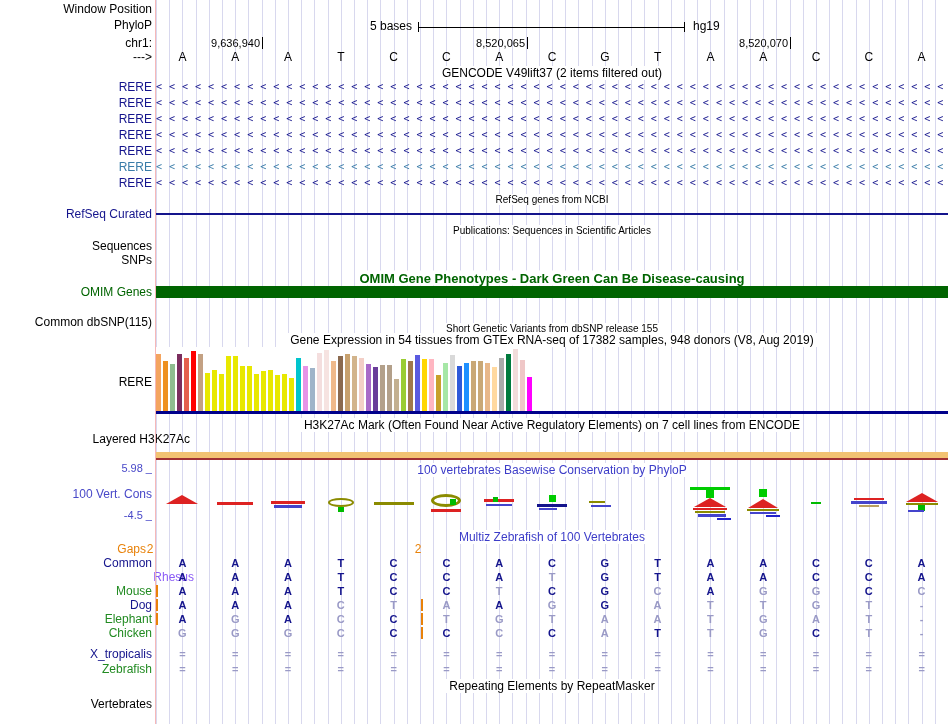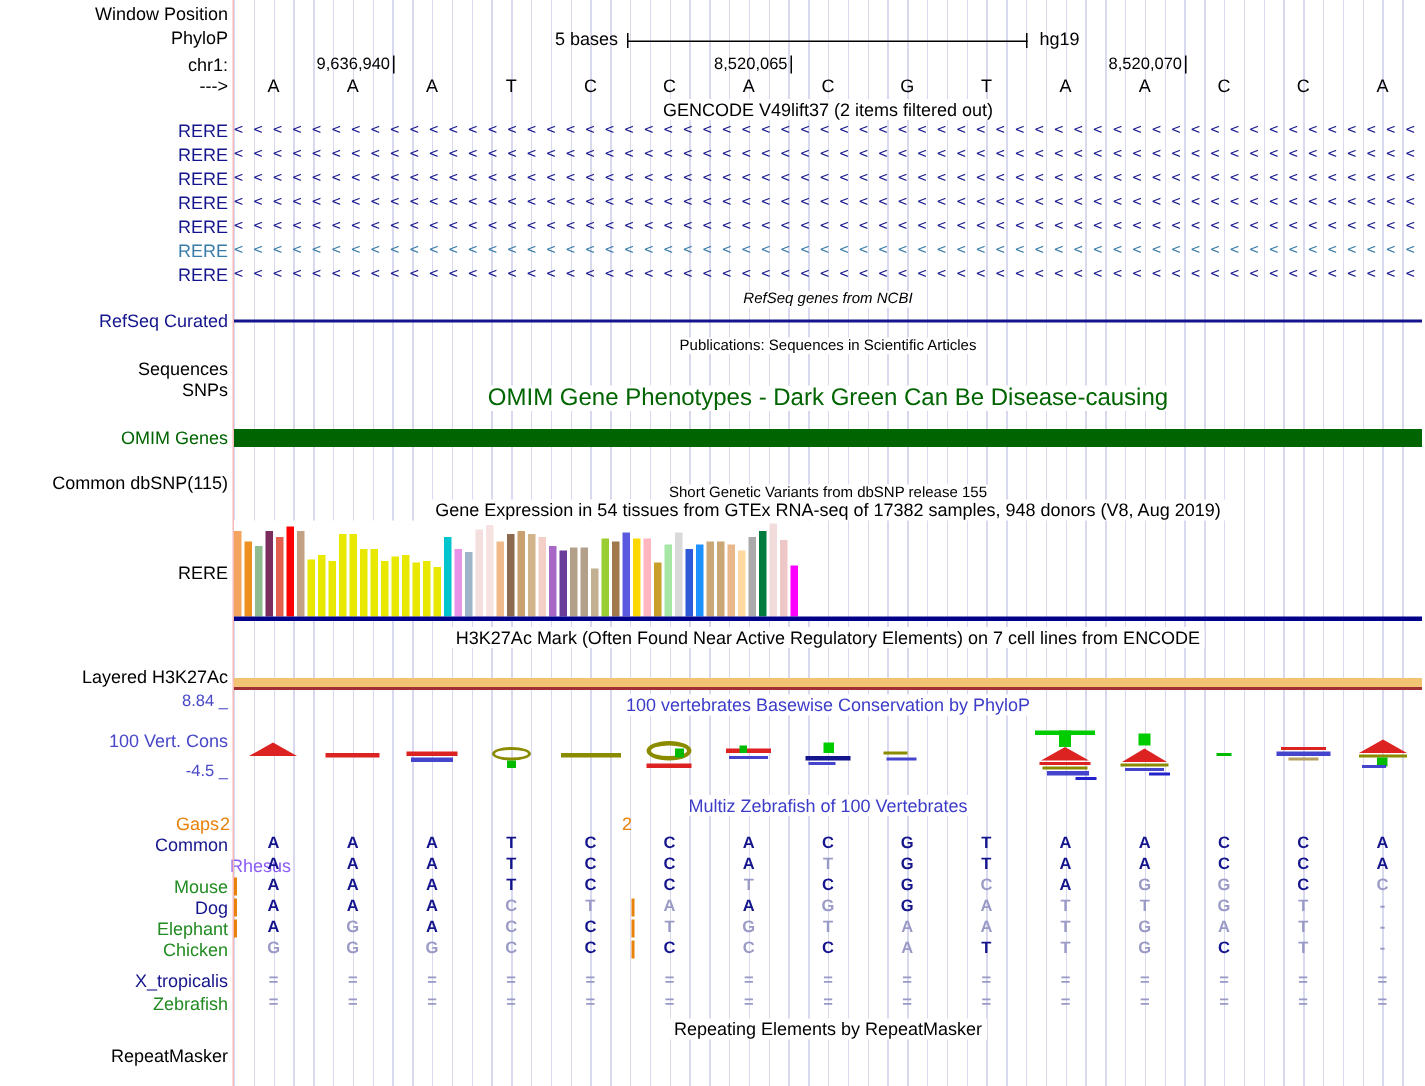--- a/index.html
+++ b/index.html
@@ -71,27 +71,27 @@
       <div class="lbl" style="top: 119px; color: rgb(20, 20, 140);">RERE</div>
       <div class="arrowrow" style="top: 119px; color: rgb(20, 20, 140);">&lt;&lt;&lt;&lt;&lt;&lt;&lt;&lt;&lt;&lt;&lt;&lt;&lt;&lt;&lt;&lt;&lt;&lt;&lt;&lt;&lt;&lt;&lt;&lt;&lt;&lt;&lt;&lt;&lt;&lt;&lt;&lt;&lt;&lt;&lt;&lt;&lt;&lt;&lt;&lt;&lt;&lt;&lt;&lt;&lt;&lt;&lt;&lt;&lt;&lt;&lt;&lt;&lt;&lt;&lt;&lt;&lt;&lt;&lt;&lt;&lt;</div>
       <div class="lbl" style="top: 135px; color: rgb(20, 20, 140);">RERE</div>
       <div class="arrowrow" style="top: 135px; color: rgb(20, 20, 140);">&lt;&lt;&lt;&lt;&lt;&lt;&lt;&lt;&lt;&lt;&lt;&lt;&lt;&lt;&lt;&lt;&lt;&lt;&lt;&lt;&lt;&lt;&lt;&lt;&lt;&lt;&lt;&lt;&lt;&lt;&lt;&lt;&lt;&lt;&lt;&lt;&lt;&lt;&lt;&lt;&lt;&lt;&lt;&lt;&lt;&lt;&lt;&lt;&lt;&lt;&lt;&lt;&lt;&lt;&lt;&lt;&lt;&lt;&lt;&lt;&lt;</div>
       <div class="lbl" style="top: 151px; color: rgb(20, 20, 140);">RERE</div>
       <div class="arrowrow" style="top: 151px; color: rgb(20, 20, 140);">&lt;&lt;&lt;&lt;&lt;&lt;&lt;&lt;&lt;&lt;&lt;&lt;&lt;&lt;&lt;&lt;&lt;&lt;&lt;&lt;&lt;&lt;&lt;&lt;&lt;&lt;&lt;&lt;&lt;&lt;&lt;&lt;&lt;&lt;&lt;&lt;&lt;&lt;&lt;&lt;&lt;&lt;&lt;&lt;&lt;&lt;&lt;&lt;&lt;&lt;&lt;&lt;&lt;&lt;&lt;&lt;&lt;&lt;&lt;&lt;&lt;</div>
       <div class="lbl" style="top: 167px; color: rgb(58, 124, 168);">RERE</div>
       <div class="arrowrow" style="top: 167px; color: rgb(58, 124, 168);">&lt;&lt;&lt;&lt;&lt;&lt;&lt;&lt;&lt;&lt;&lt;&lt;&lt;&lt;&lt;&lt;&lt;&lt;&lt;&lt;&lt;&lt;&lt;&lt;&lt;&lt;&lt;&lt;&lt;&lt;&lt;&lt;&lt;&lt;&lt;&lt;&lt;&lt;&lt;&lt;&lt;&lt;&lt;&lt;&lt;&lt;&lt;&lt;&lt;&lt;&lt;&lt;&lt;&lt;&lt;&lt;&lt;&lt;&lt;&lt;&lt;</div>
       <div class="lbl" style="top: 183px; color: rgb(20, 20, 140);">RERE</div>
       <div class="arrowrow" style="top: 183px; color: rgb(20, 20, 140);">&lt;&lt;&lt;&lt;&lt;&lt;&lt;&lt;&lt;&lt;&lt;&lt;&lt;&lt;&lt;&lt;&lt;&lt;&lt;&lt;&lt;&lt;&lt;&lt;&lt;&lt;&lt;&lt;&lt;&lt;&lt;&lt;&lt;&lt;&lt;&lt;&lt;&lt;&lt;&lt;&lt;&lt;&lt;&lt;&lt;&lt;&lt;&lt;&lt;&lt;&lt;&lt;&lt;&lt;&lt;&lt;&lt;&lt;&lt;&lt;&lt;</div>
-      <div class="hdrrow" style="top: 200px; font-size: 10px; font-style: italic;"><span>RefSeq genes from NCBI</span></div>
+      <div class="hdrrow" style="top: 200px; font-size: 10px;"><span>RefSeq genes from NCBI</span></div>
       <div class="lbl" style="top: 214px; color: rgb(20, 20, 140);">RefSeq Curated</div>
       <div class="abs" style="left: 156px; top: 213px; width: 792px; height: 2px; background: rgb(20, 20, 140);"></div>
       <div class="hdrrow" style="top: 231px; font-size: 10px;"><span>Publications: Sequences in Scientific Articles</span></div>
       <div class="lbl" style="top: 246px;">Sequences</div>
       <div class="lbl" style="top: 260px;">SNPs</div>
-      <div class="hdrrow" style="top: 266px; font-size: 16px;"><span style="color: rgb(0, 100, 0);">OMIM Gene Phenotypes - Dark Green Can Be Disease-causing</span></div>
+      <div class="hdrrow" style="top: 278px; font-size: 13px; font-weight: bold;"><span style="color: rgb(0, 100, 0);">OMIM Gene Phenotypes - Dark Green Can Be Disease-causing</span></div>
       <div class="lbl" style="top: 292px; color: rgb(0, 100, 0);">OMIM Genes</div>
       <div class="abs" style="left: 156px; top: 286px; width: 792px; height: 12px; background: rgb(0, 100, 0);"></div>
       <div class="hdrrow" style="top: 309px; font-size: 10px; margin-top: 20px;"><span>Short Genetic Variants from dbSNP release 155</span></div>
       <div class="lbl" style="top: 322px;">Common dbSNP(115)</div>
       <div class="hdrrow" style="top: 340px; font-size: 12px;"><span>Gene Expression in 54 tissues from GTEx RNA-seq of 17382 samples, 948 donors (V8, Aug 2019)</span></div>
       <div class="lbl" style="top: 382px;">RERE</div>
       <div class="abs" style="left: 156px; top: 347px; width: 386px; height: 65px; background: rgb(255, 255, 255);"></div>
       <div class="abs" style="left: 156px; top: 354px; width: 5px; height: 57px; background: rgb(244, 164, 95);"></div>
       <div class="abs" style="left: 163px; top: 361px; width: 5px; height: 50px; background: rgb(238, 144, 32);"></div>
       <div class="abs" style="left: 170px; top: 364px; width: 5px; height: 47px; background: rgb(143, 188, 143);"></div>
@@ -141,25 +141,25 @@
       <div class="abs" style="left: 478px; top: 361px; width: 5px; height: 50px; background: rgb(201, 168, 118);"></div>
       <div class="abs" style="left: 485px; top: 363px; width: 5px; height: 48px; background: rgb(232, 184, 138);"></div>
       <div class="abs" style="left: 492px; top: 367px; width: 5px; height: 44px; background: rgb(255, 217, 160);"></div>
       <div class="abs" style="left: 499px; top: 358px; width: 5px; height: 53px; background: rgb(170, 170, 170);"></div>
       <div class="abs" style="left: 506px; top: 354px; width: 5px; height: 57px; background: rgb(0, 122, 61);"></div>
       <div class="abs" style="left: 513px; top: 349px; width: 5px; height: 62px; background: rgb(242, 220, 219);"></div>
       <div class="abs" style="left: 520px; top: 360px; width: 5px; height: 51px; background: rgb(239, 199, 199);"></div>
       <div class="abs" style="left: 527px; top: 377px; width: 5px; height: 34px; background: rgb(255, 0, 255);"></div>
       <div class="abs" style="left: 156px; top: 411px; width: 792px; height: 3px; background: rgb(0, 0, 139);"></div>
       <div class="hdrrow" style="top: 425px; font-size: 12px;"><span>H3K27Ac Mark (Often Found Near Active Regulatory Elements) on 7 cell lines from ENCODE</span></div>
-      <div class="lbl" style="top: 451px;">Layered H3K27Ac</div>
+      <div class="lbl" style="top: 439px; padding-left: 38px;">Layered H3K27Ac</div>
       <div class="abs" style="left: 156px; top: 452px; width: 792px; height: 6px; background: rgb(242, 195, 114);"></div>
       <div class="abs" style="left: 156px; top: 458px; width: 792px; height: 2px; background: rgb(160, 48, 51);"></div>
       <div class="hdrrow" style="top: 470px; font-size: 12px;"><span style="color: rgb(60, 60, 200);">100 vertebrates Basewise Conservation by PhyloP</span></div>
-      <div class="lbl" style="top: 468px; color: rgb(72, 72, 200); font-size: 11px;">8.84 _</div>
+      <div class="lbl" style="top: 468px; color: rgb(72, 72, 200); font-size: 11px;">5.98 _</div>
       <div class="lbl" style="top: 494px; color: rgb(72, 72, 200);">100 Vert. Cons</div>
       <div class="lbl" style="top: 515px; color: rgb(72, 72, 200); font-size: 11px;">-4.5 _</div>
       <div class="abs" style="left: 166.4px; top: 495px; width: 0px; height: 0px; border-left: 16px solid transparent; border-right: 16px solid transparent; border-bottom: 9px solid rgb(221, 34, 34);"></div>
       <div class="abs" style="left: 217.2px; top: 502px; width: 36px; height: 3px; background: rgb(221, 34, 34);"></div>
       <div class="abs" style="left: 271px; top: 501px; width: 34px; height: 2.5px; background: rgb(221, 34, 34);"></div>
       <div class="abs" style="left: 274px; top: 505px; width: 28px; height: 2.5px; background: rgb(68, 68, 204);"></div>
       <div class="abs" style="left: 327.8px; top: 498px; width: 26px; height: 9px; border: 2px solid rgb(139, 139, 0); border-radius: 50%; box-sizing: border-box;"></div>
       <div class="abs" style="left: 337.8px; top: 507px; width: 6px; height: 5px; background: rgb(0, 187, 0);"></div>
       <div class="abs" style="left: 373.6px; top: 502px; width: 40px; height: 3px; background: rgb(139, 139, 0);"></div>
       <div class="abs" style="left: 431.4px; top: 494px; width: 30px; height: 13px; border: 3px solid rgb(139, 139, 0); border-radius: 50%; box-sizing: border-box;"></div>
@@ -325,15 +325,15 @@
       <div class="cell mz" style="top: 669px; left: 499.2px; color: rgb(154, 154, 198);">=</div>
       <div class="cell mz" style="top: 669px; left: 552px; color: rgb(154, 154, 198);">=</div>
       <div class="cell mz" style="top: 669px; left: 604.8px; color: rgb(154, 154, 198);">=</div>
       <div class="cell mz" style="top: 669px; left: 657.6px; color: rgb(154, 154, 198);">=</div>
       <div class="cell mz" style="top: 669px; left: 710.4px; color: rgb(154, 154, 198);">=</div>
       <div class="cell mz" style="top: 669px; left: 763.2px; color: rgb(154, 154, 198);">=</div>
       <div class="cell mz" style="top: 669px; left: 816px; color: rgb(154, 154, 198);">=</div>
       <div class="cell mz" style="top: 669px; left: 868.8px; color: rgb(154, 154, 198);">=</div>
       <div class="cell mz" style="top: 669px; left: 921.6px; color: rgb(154, 154, 198);">=</div>
       <div class="hdrrow" style="top: 686px; font-size: 12px;"><span>Repeating Elements by RepeatMasker</span></div>
-      <div class="lbl" style="top: 704px;">RepeatMasker</div>
+      <div class="lbl" style="top: 704px;">Vertebrates</div>
     </div>
 </div>
 
 </body></html>

